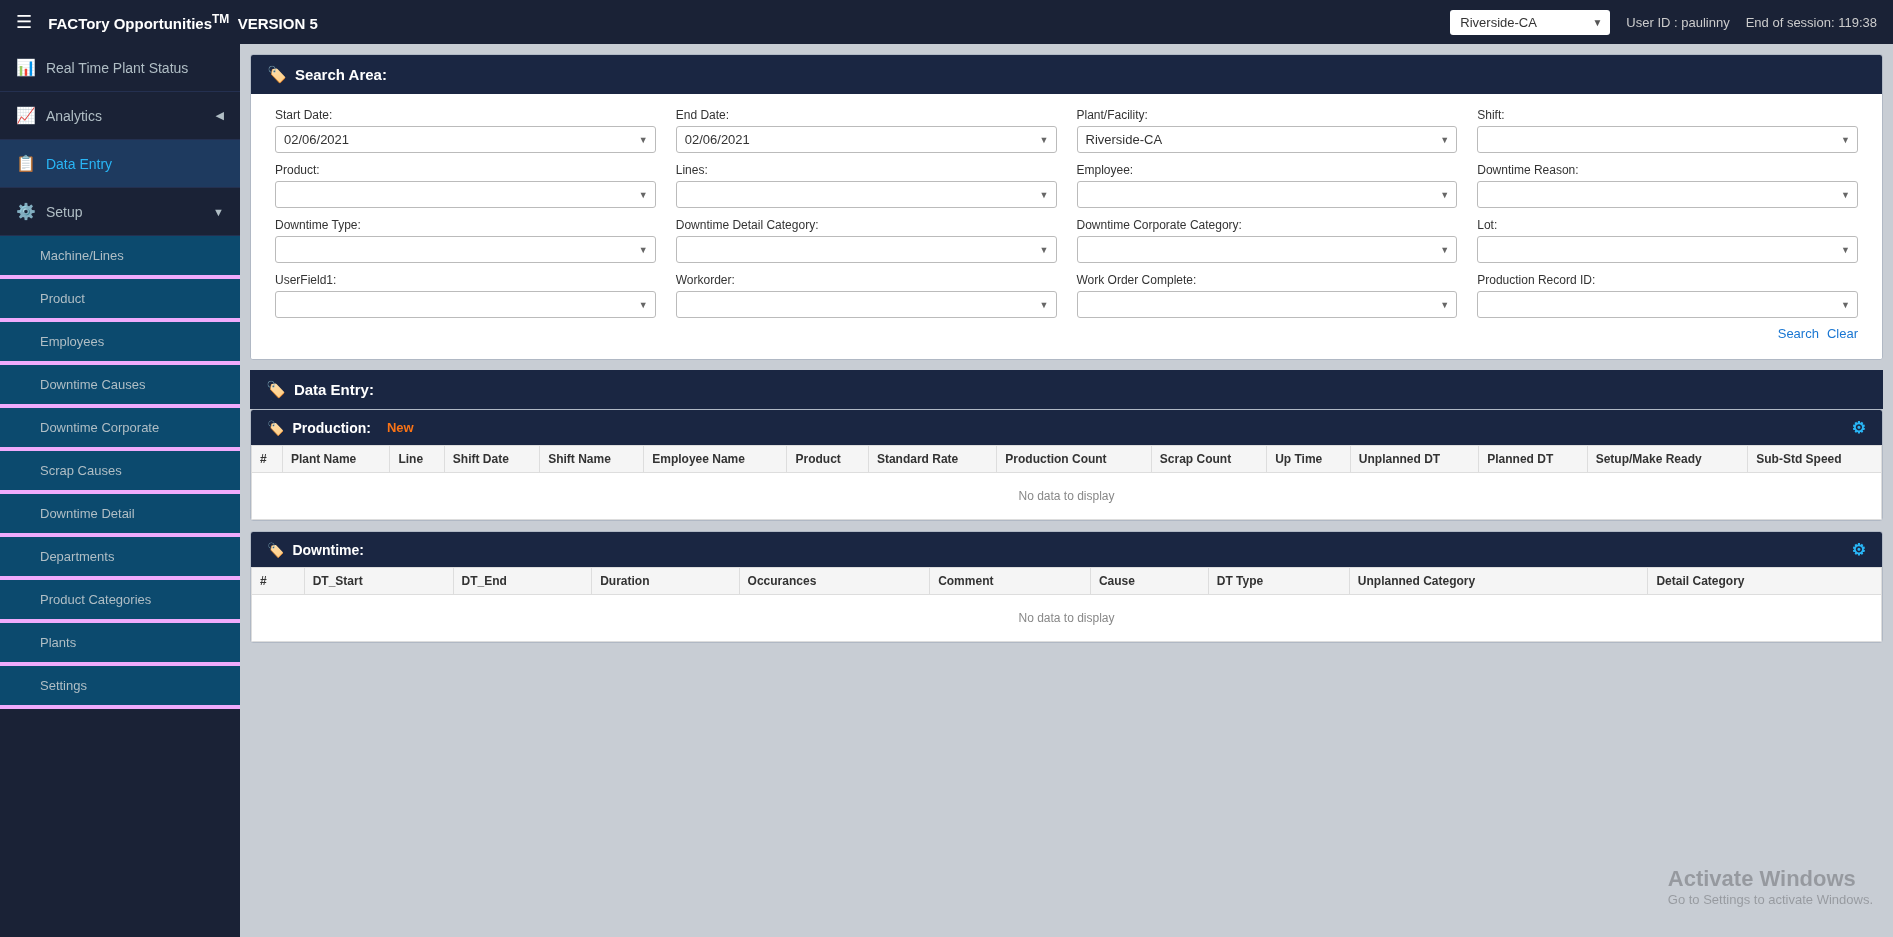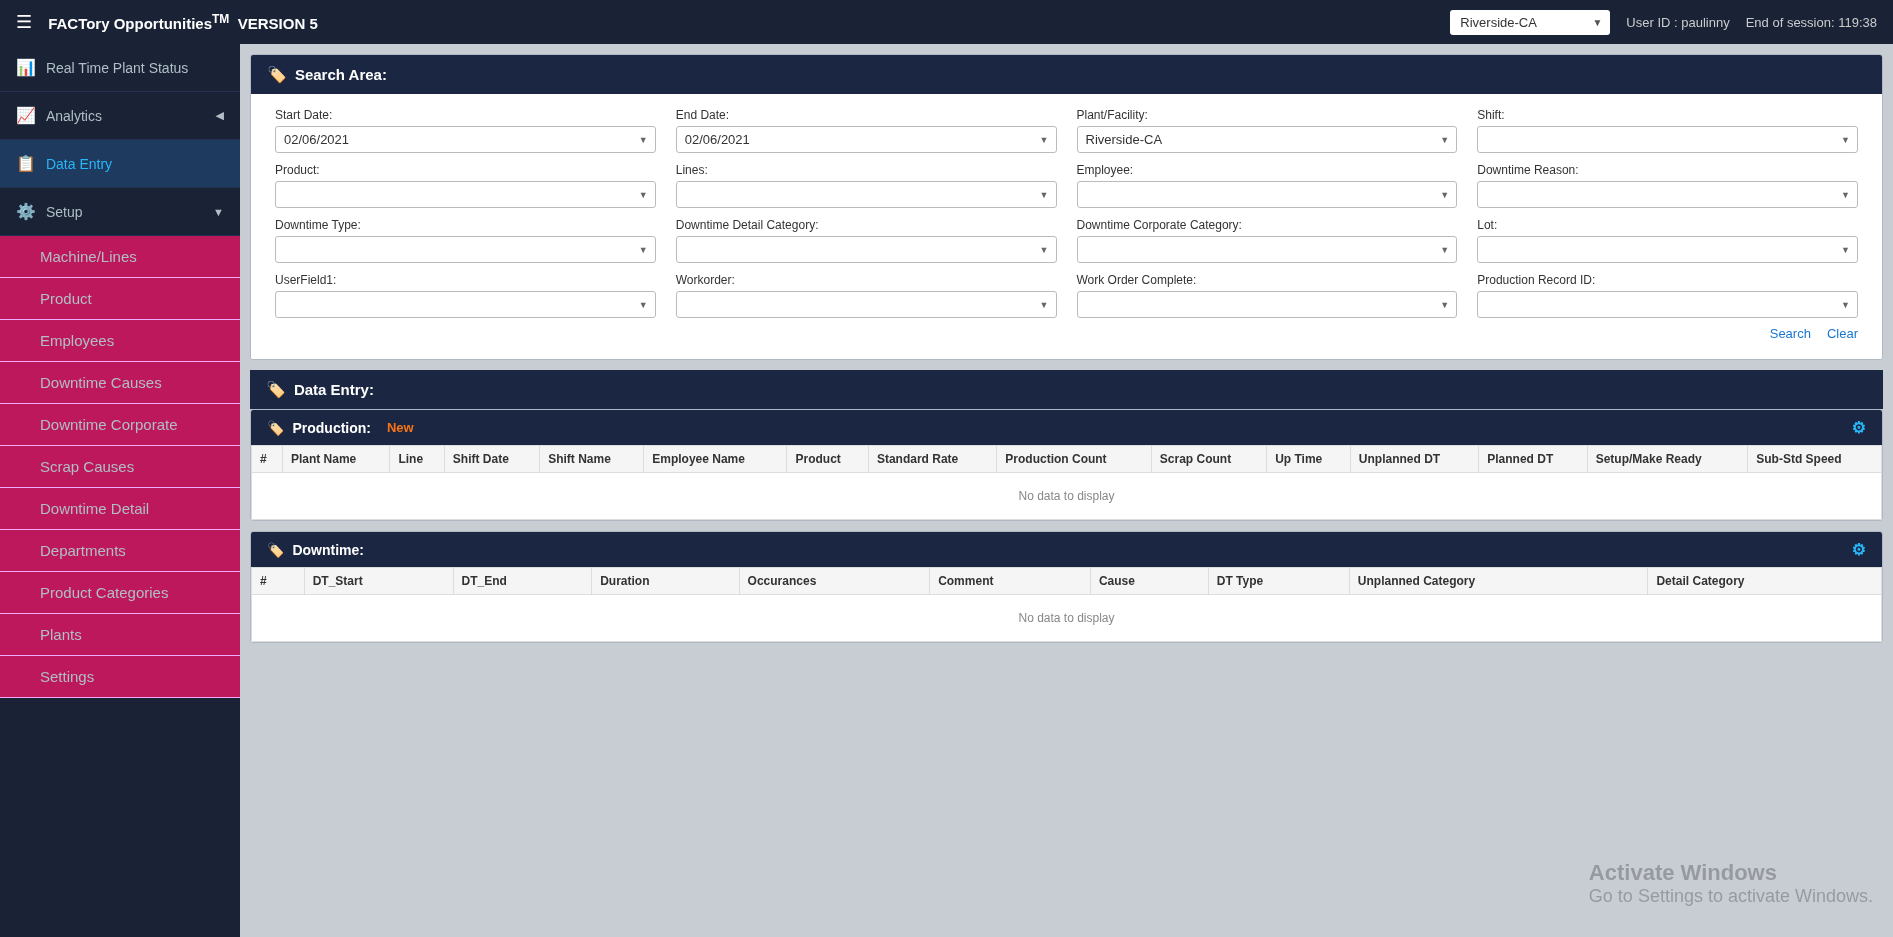--- a/index.html
+++ b/index.html
@@ -72,23 +72,23 @@
       transition: background 0.15s;
     }
     .sidebar-item.active { background: #1e3a5f; color: #29b6f6; }
     .sidebar-item.active .sidebar-icon { color: #29b6f6; }
     .sidebar-icon { font-size: 16px; flex-shrink: 0; }
     .sidebar-arrow { margin-left: auto; font-size: 11px; }
     .sidebar-sub-item {
       padding: 12px 16px 12px 40px;
       cursor: pointer;
       color: #b0bec5;
-      font-size: 15px;
-      border-bottom: 1px solid #f0abfc;
-      background: #be185d;
+      font-size: 13px;
+      border-bottom: 4px solid #f0abfc;
+      background: #0c4a6e;
     }
 
     
     .main-content {
       flex: 1;
       overflow-y: auto;
       background: #c8cdd4;
       padding: 10px;
     }
 
@@ -140,21 +140,21 @@
       position: absolute;
       right: 8px;
       top: 50%;
       transform: translateY(-50%);
       color: #666;
       pointer-events: none;
     }
     .search-actions {
       display: flex;
       justify-content: flex-end;
-      gap: 16px;
+      gap: 8px;
       padding: 8px 0 4px;
     }
     .link-btn {
       color: #1976d2;
       cursor: pointer;
       font-size: 13px;
       text-decoration: none;
       background: none;
       border: none;
       padding: 0;
@@ -515,14 +515,14 @@
           </tbody>
         </table>
       </div>
     </div>
 
   </div>
 </div>
 
 <div class="activate-watermark">
   <div>Activate Windows</div>
-  <div style="font-size:18px;font-weight:normal;">Go to Settings to activate Windows.</div>
+  <div style="font-size:13px;font-weight:normal;">Go to Settings to activate Windows.</div>
 </div>
 
 </body></html>

